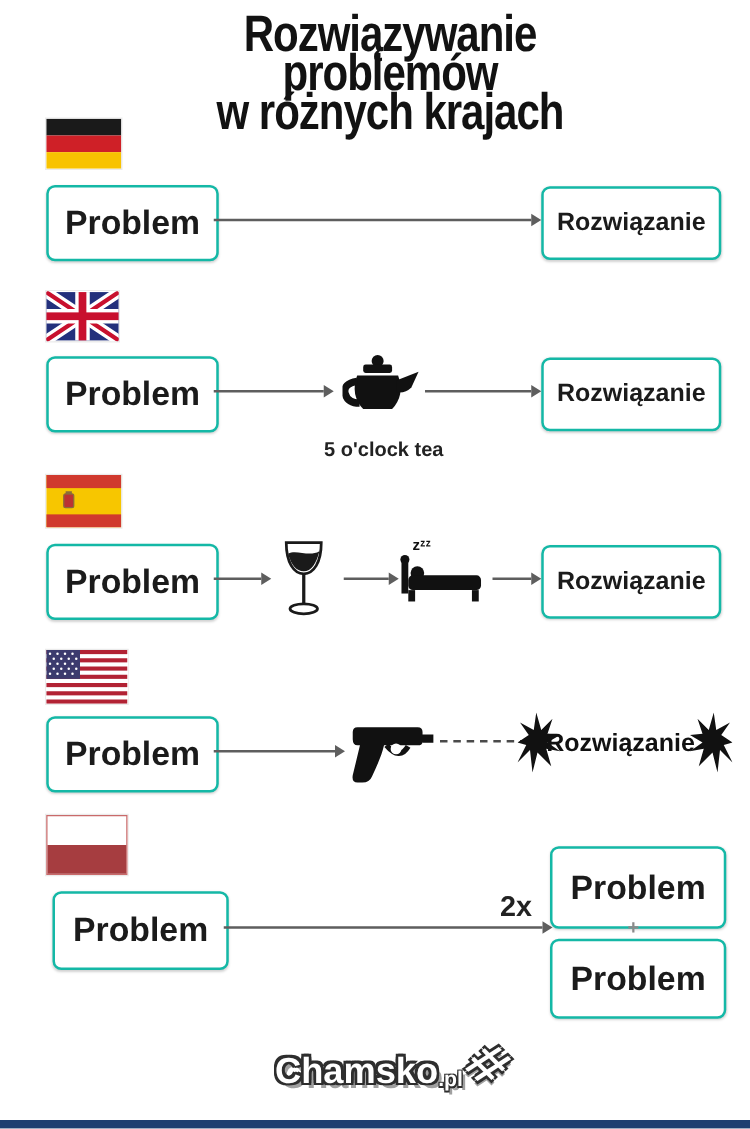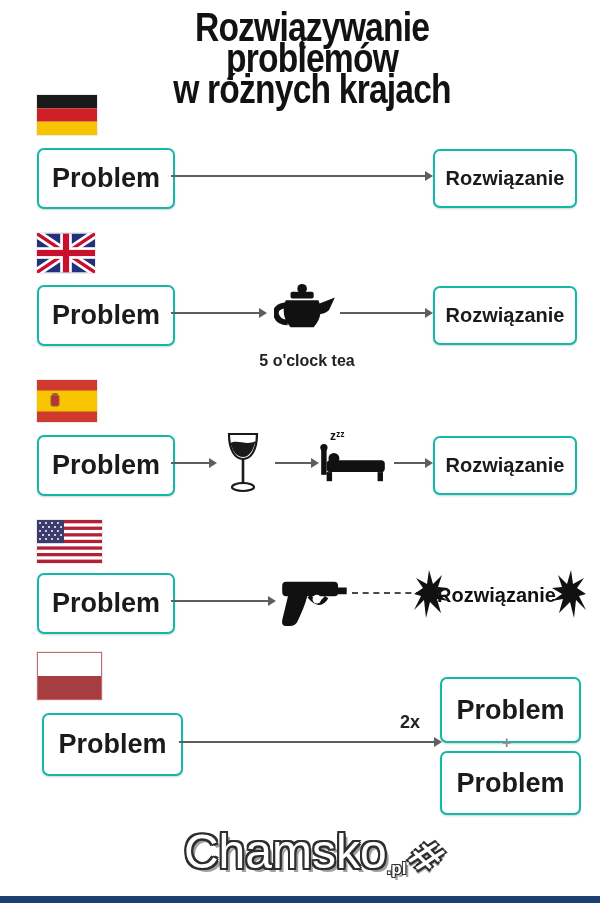--- a/index.html
+++ b/index.html
@@ -25,31 +25,31 @@
   
   .ln{position:absolute;height:2px;background:#5e5e5e;}
   .dash{position:absolute;height:0;border-top:2px dashed #4a4a4a;background:none;}
   .ah{position:absolute;width:0;height:0;border-top:5px solid transparent;
       border-bottom:5px solid transparent;border-left:8px solid #5e5e5e;}
   
   .flag{position:absolute;box-shadow:0 0 0 1px rgba(0,0,0,0.08);}
   
   .caption{position:absolute;font-weight:bold;font-size:16px;color:#222;}
   .zzz{position:absolute;font-weight:bold;font-size:12px;color:#111;}
-  .mult{position:absolute;font-weight:bold;font-size:18px;color:#222;}
+  .mult{position:absolute;font-weight:bold;font-size:23px;color:#222;}
   .plus{position:absolute;font-weight:bold;font-size:16px;color:#8a8a8a;}
   
   .boom-text{position:absolute;font-weight:bold;font-size:20px;color:#111;}
   
   .wm{
     position:absolute;left:0;top:824px;width:600px;display:flex;
     align-items:flex-end;justify-content:center;gap:2px;
   }
   .wm-main{
-    font-weight:normal;font-size:48px;color:#fff;letter-spacing:0px;
+    font-weight:bold;font-size:29px;color:#fff;letter-spacing:0px;
     text-shadow:-2px -2px 0 #2e2e2e,2px -2px 0 #2e2e2e,-2px 2px 0 #2e2e2e,
                  2px 2px 0 #2e2e2e,0 -2px 0 #2e2e2e,0 2px 0 #2e2e2e,
                 -2px 0 0 #2e2e2e,2px 0 0 #2e2e2e,4px 4px 0 #a0a0a0;
     margin-left:24px;
   }
   .wm-tld{
     font-weight:bold;font-size:17px;color:#fff;margin:0 0 0 -2px;
     text-shadow:-1px -1px 0 #2e2e2e,1px -1px 0 #2e2e2e,-1px 1px 0 #2e2e2e,
                  1px 1px 0 #2e2e2e,3px 3px 0 #a0a0a0;
   }

